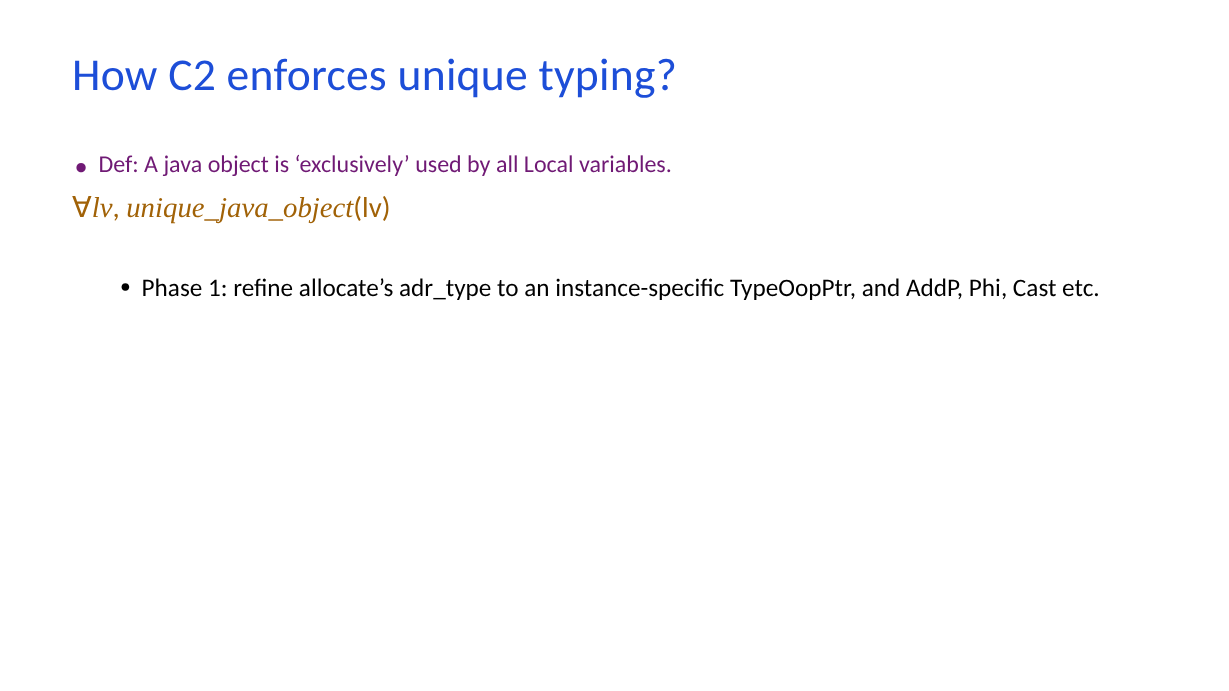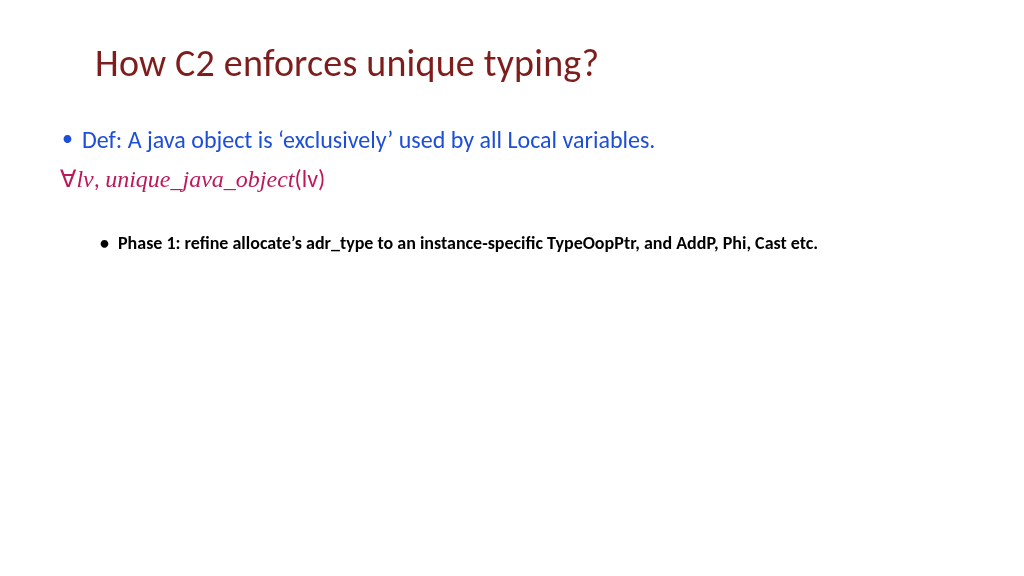--- a/index.html
+++ b/index.html
@@ -12,68 +12,66 @@
       height: 576px;
       background: #ffffff;
       font-family: "Calibri", "Segoe UI", Arial, sans-serif;
       color: #000000;
       padding: 40px 60px;
       overflow: hidden;
     }
     .title {
       font-size: 38px;
       font-weight: 400;
-      color: #7f1d1d;
+      color: #1d4ed8;
       margin-bottom: 38px;
       letter-spacing: 0.2px;
-      margin-left: 35px;
     }
     .bullet-list {
       list-style: none;
     }
     .bullet-item-l1 {
-      font-size: 24px;
-      color: #1d4ed8;
+      font-size: 20px;
+      color: #701a75;
       margin-bottom: 8px;
       position: relative;
       padding-left: 22px;
       line-height: 1.35;
     }
     .bullet-item-l1::before {
       content: "•";
       position: absolute;
       left: 2px;
       top: 0;
       font-size: 22px;
     }
     .formula {
       font-size: 24px;
-      color: #be185d;
+      color: #a16207;
       padding-left: 0px;
       margin-bottom: 38px;
       font-family: "Cambria Math", "Times New Roman", serif;
     }
     .formula .forall {
       font-style: normal;
     }
     .formula .mathit {
       font-style: italic;
     }
     .formula .plain {
       font-style: normal;
       font-family: "Calibri", "Segoe UI", Arial, sans-serif;
     }
     .bullet-item-l2 {
-      font-size: 18px;
+      font-size: 21px;
       color: #000000;
       position: relative;
       padding-left: 58px;
       margin-top: 8px;
       line-height: 1.35;
-      font-weight: bold;
     }
     .bullet-item-l2::before {
       content: "•";
       position: absolute;
       left: 40px;
       top: 0;
       font-size: 18px;
     }
   </style>
 </head>

